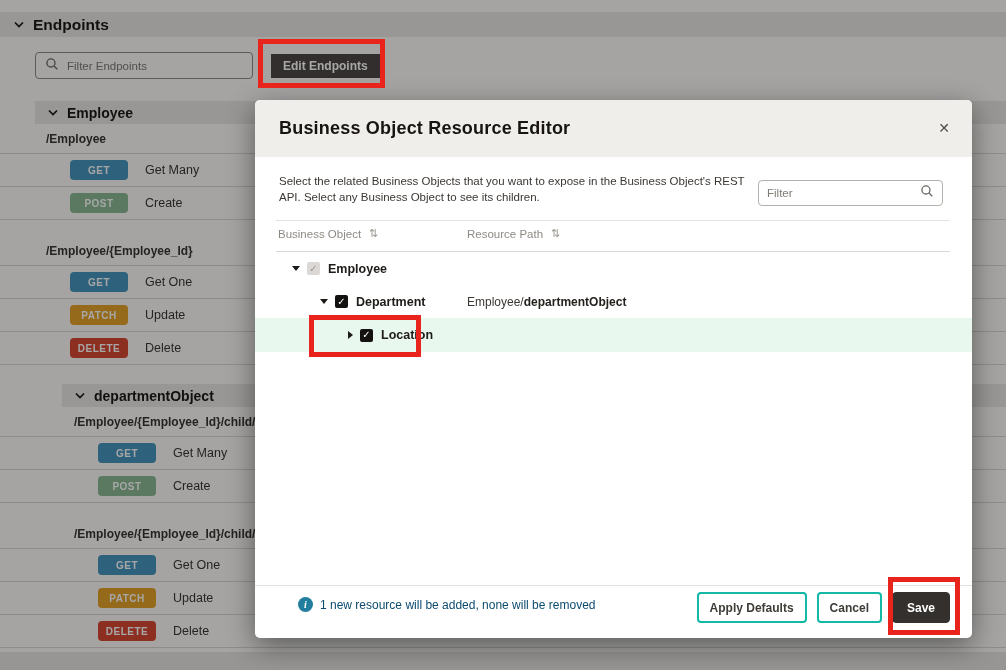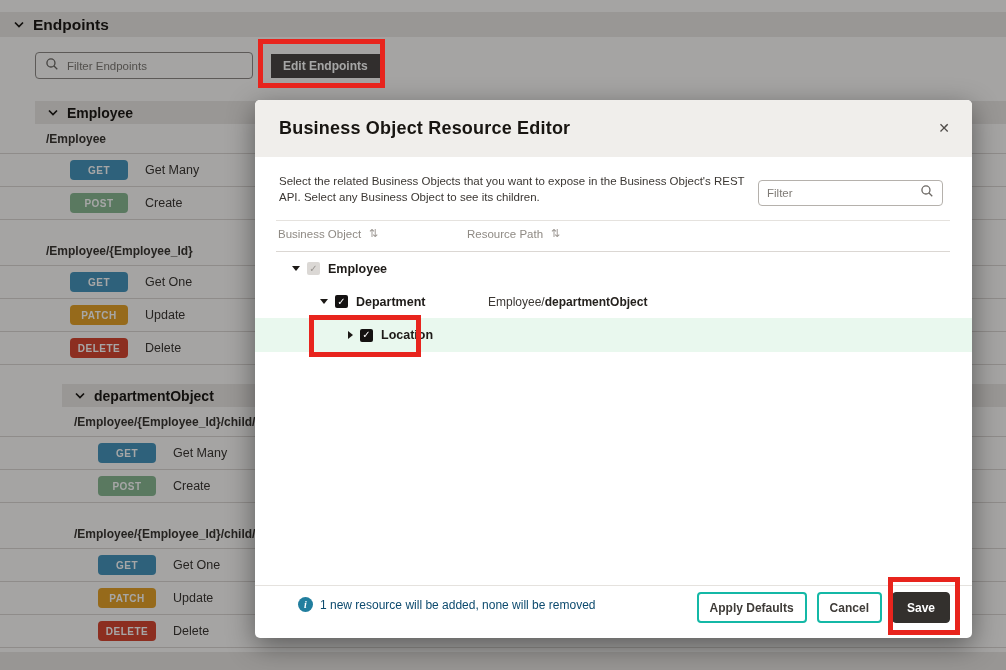--- a/index.html
+++ b/index.html
@@ -67,21 +67,21 @@
   .tree-row.highlighted { background:var(--highlight); height:34px; }
   .caret-down { width:0; height:0; border-left:4px solid transparent; border-right:4px solid transparent;
                 border-top:5px solid #1c1916; margin-right:7px; }
   .caret-right { width:0; height:0; border-top:4px solid transparent; border-bottom:4px solid transparent;
                  border-left:5px solid #1c1916; margin-right:7px; }
   .cb { width:13px; height:13px; border-radius:2px; display:inline-flex; align-items:center;
         justify-content:center; font-size:10px; line-height:1; margin-right:8px; }
   .cb.checked { background:#141211; color:#fff; }
   .cb.checked-disabled { background:#dbd8d5; color:#9b9793; }
   .tree-label { font-size:12.5px; font-weight:bold; color:#1e1b18; }
-  .path-cell { position:absolute; left:212px; font-size:12px; color:#3b3733;margin-left:21px; }
+  .path-cell { position:absolute; left:212px; font-size:12px; color:#3b3733; }
   .path-bold { font-weight:bold; color:#25221e; }
   #footer-info { position:absolute; left:43px; top:497px; display:flex; align-items:center; gap:7px; }
   .info-icon { width:15px; height:15px; border-radius:50%; background:var(--info); color:#fff;
                font-size:10px; font-weight:bold; display:flex; align-items:center; justify-content:center;
                font-family:"Liberation Serif", serif; font-style:italic; flex:0 0 auto; }
   #footer-info .txt { font-size:12px; color:#0c4a6e; }
   #footer-buttons { position:absolute; right:22px; top:492px; display:flex; gap:10px; }
   .btn { height:31px; border-radius:4px; font-size:12px; font-weight:bold; font-family:inherit;
          padding:0 11px; cursor:pointer; }
   .btn.outlined { background:#fff; border:2px solid #14b8a6; color:#3f3c38; }

